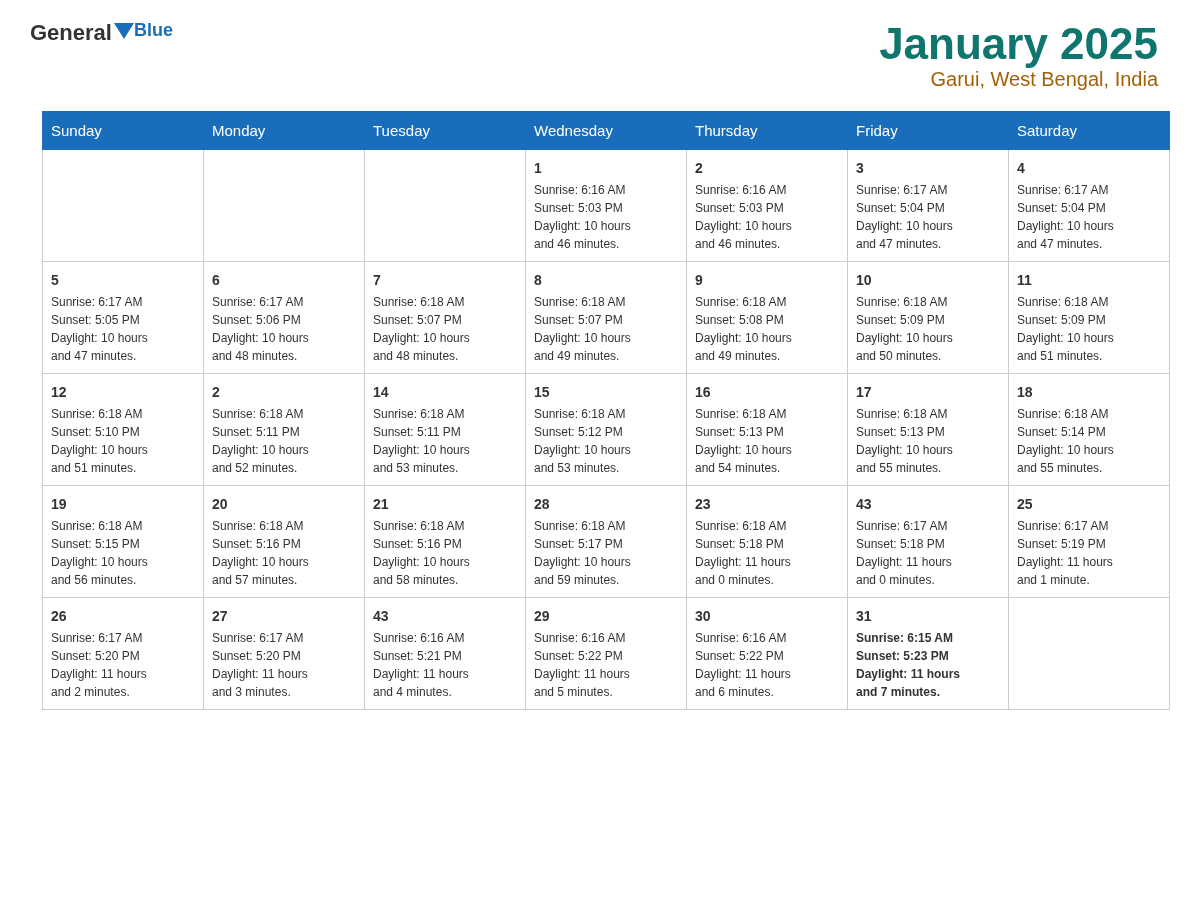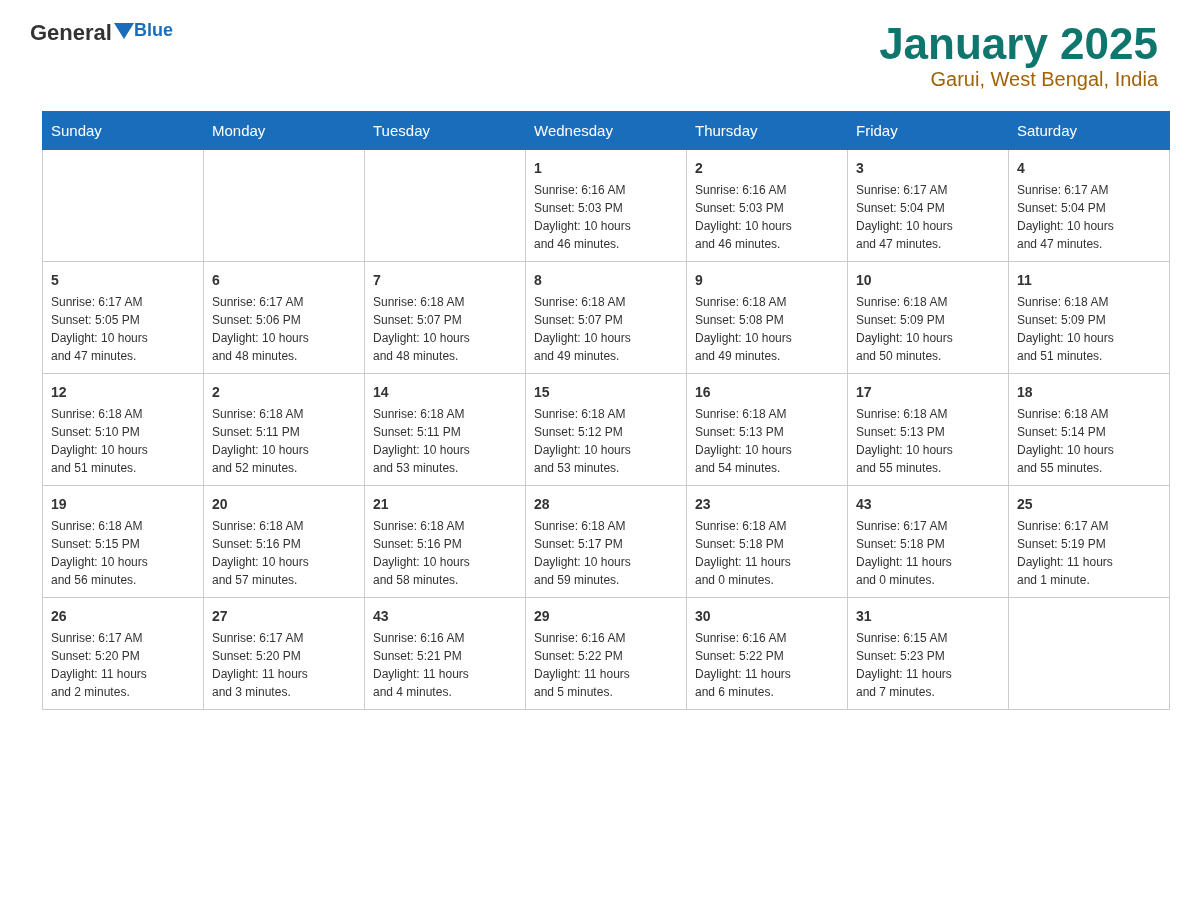--- a/index.html
+++ b/index.html
@@ -342,21 +342,21 @@
         </td>
         <td>
           <span class="day-number">30</span>
           <div class="day-info" style="white-space: pre-line;">Sunrise: 6:16 AM
 Sunset: 5:22 PM
 Daylight: 11 hours
 and 6 minutes.</div>
         </td>
         <td>
           <span class="day-number">31</span>
-          <div class="day-info" style="white-space: pre-line;">Sunrise: 6:15 AM
+          <div class="day-info" style="white-space: pre-line; font-weight: bold;">Sunrise: 6:15 AM
 Sunset: 5:23 PM
 Daylight: 11 hours
 and 7 minutes.</div>
         </td>
         <td class="empty-cell"></td>
       </tr>
     </tbody>
 </table>
 
 </body></html>

